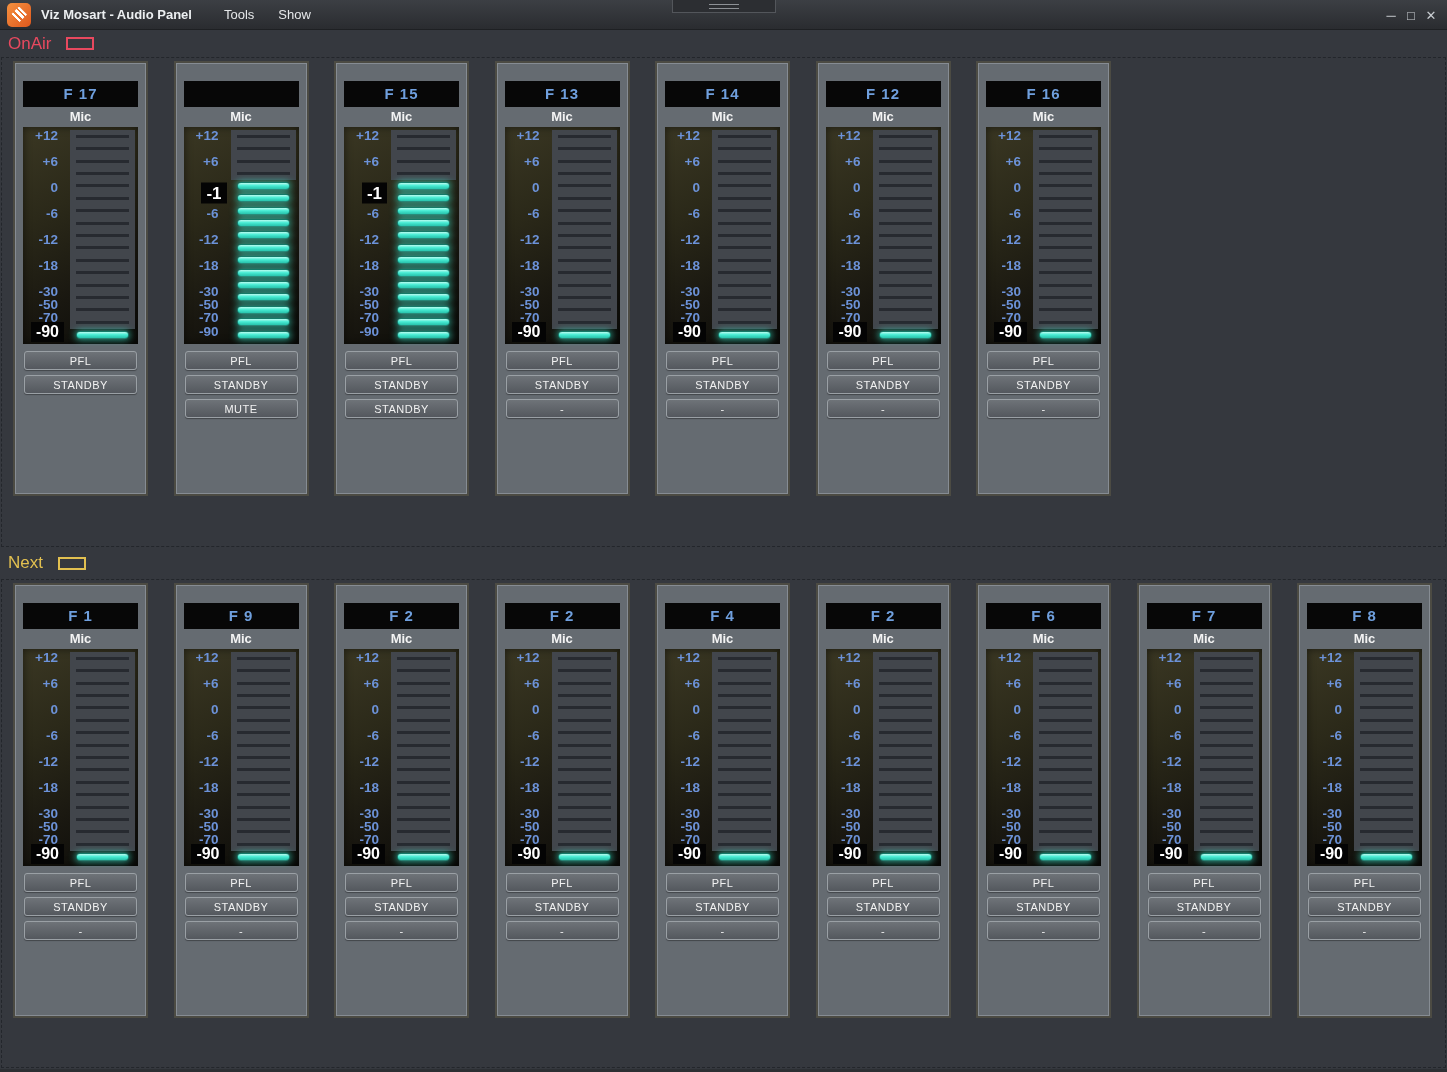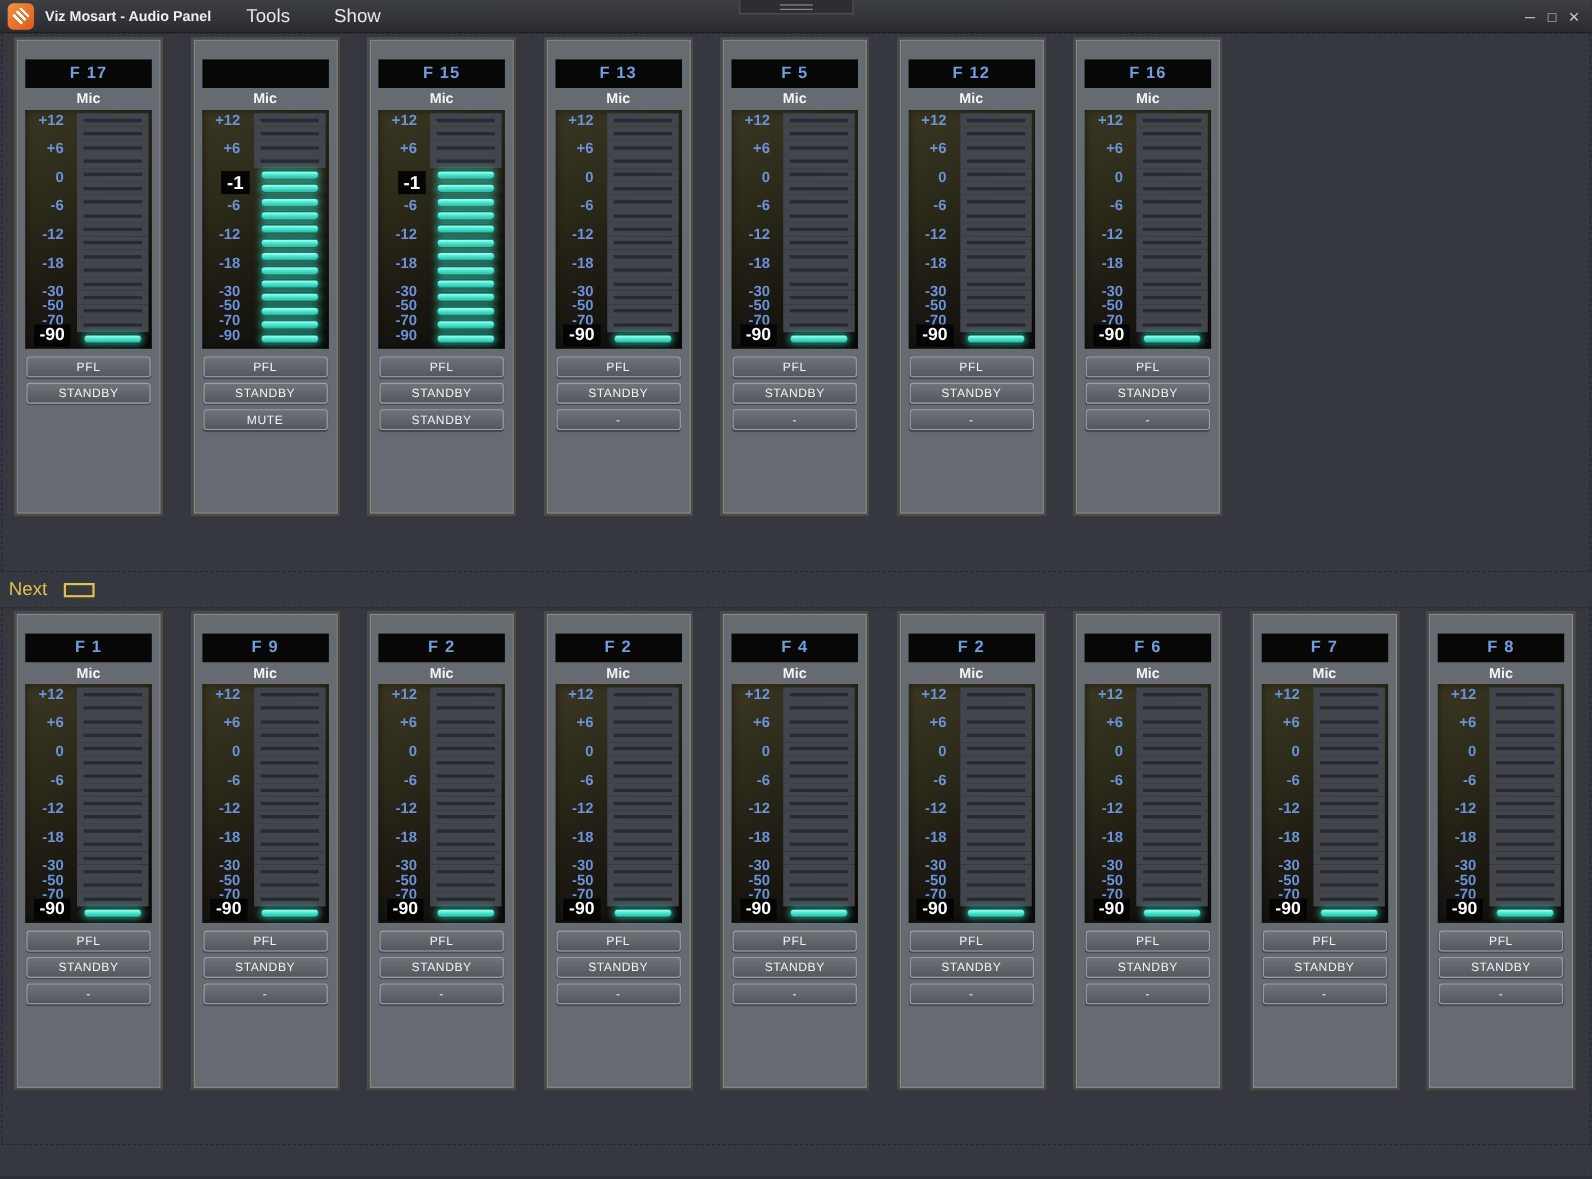--- a/index.html
+++ b/index.html
@@ -22,21 +22,21 @@
     width:24px; height:24px; margin:0 10px 0 7px; border-radius:5px;
     background:linear-gradient(135deg,#f59140,#df581d);
     position:relative; flex:0 0 auto;
   }
   .app-icon .stripes {
     position:absolute; inset:4px;
     background:repeating-linear-gradient(45deg, rgba(255,255,255,0) 0 2px, #fff 2px 4.5px);
     clip-path:polygon(50% 0,100% 50%,50% 100%,0 50%);
   }
   .app-title { font-size:13px; font-weight:bold; color:#eceff1; margin-right:28px; white-space:nowrap; }
-  .menubar { display:flex; gap:32px; color:#e6e8ea; font-size:17px;justify-content:center; }
+  .menubar { display:flex; gap:16px; color:#e6e8ea; font-size:13px;justify-content:center; }
   .menubar span { padding:2px 4px; cursor:default; }
   .center-tab {
     position:absolute; left:50%; top:0; transform:translateX(-50%);
     width:104px; height:13px; background:#2c2e32;
     border:1px solid #53565b; border-top:none;
     display:flex; align-items:center; justify-content:center;
   }
   .grip { width:30px; height:5px; border-top:1px solid #8d9196; border-bottom:1px solid #8d9196; }
   .win-controls { position:absolute; right:6px; top:0; height:30px; display:flex; align-items:center; color:#c9cdd1; font-size:13px; }
   .win-controls span { width:20px; text-align:center; cursor:default; }
@@ -124,20 +124,24 @@
     <div class="center-tab">
       <div class="grip"></div>
     </div>
     <div class="win-controls">
       <span>─</span>
       <span>□</span>
       <span>✕</span>
     </div>
   </div>
 
+  <div class="section-header">
+    <span class="sh-label" id="sh-label-0" style="color: rgb(232, 73, 95);">OnAir</span>
+    <span class="sh-box" id="sh-box-0" style="border-color: rgb(232, 73, 95);"></span>
+  </div>
 
   <div class="section-box" id="box-0">
     <div class="strips" id="strips-0">
         <div class="strip">
           <div class="strip-title">F 17</div>
           <div class="strip-sub">Mic</div>
           <div class="meter">
             <span class="scale-label" style="top: 9px;">+12</span>
             <span class="scale-label" style="top: 35px;">+6</span>
             <span class="scale-label" style="top: 61px;">0</span>
@@ -425,21 +429,21 @@
               </div>
             </div>
           </div>
           <div class="btns">
             <button class="chan-btn">PFL</button>
             <button class="chan-btn">STANDBY</button>
             <button class="chan-btn">-</button>
           </div>
         </div>
         <div class="strip">
-          <div class="strip-title">F 5</div>
+          <div class="strip-title">F 14</div>
           <div class="strip-sub">Mic</div>
           <div class="meter">
             <span class="scale-label" style="top: 9px;">+12</span>
             <span class="scale-label" style="top: 35px;">+6</span>
             <span class="scale-label" style="top: 61px;">0</span>
             <span class="scale-label" style="top: 87px;">-6</span>
             <span class="scale-label" style="top: 113px;">-12</span>
             <span class="scale-label" style="top: 139px;">-18</span>
             <span class="scale-label" style="top: 165px;">-30</span>
             <span class="scale-label" style="top: 178px;">-50</span>

